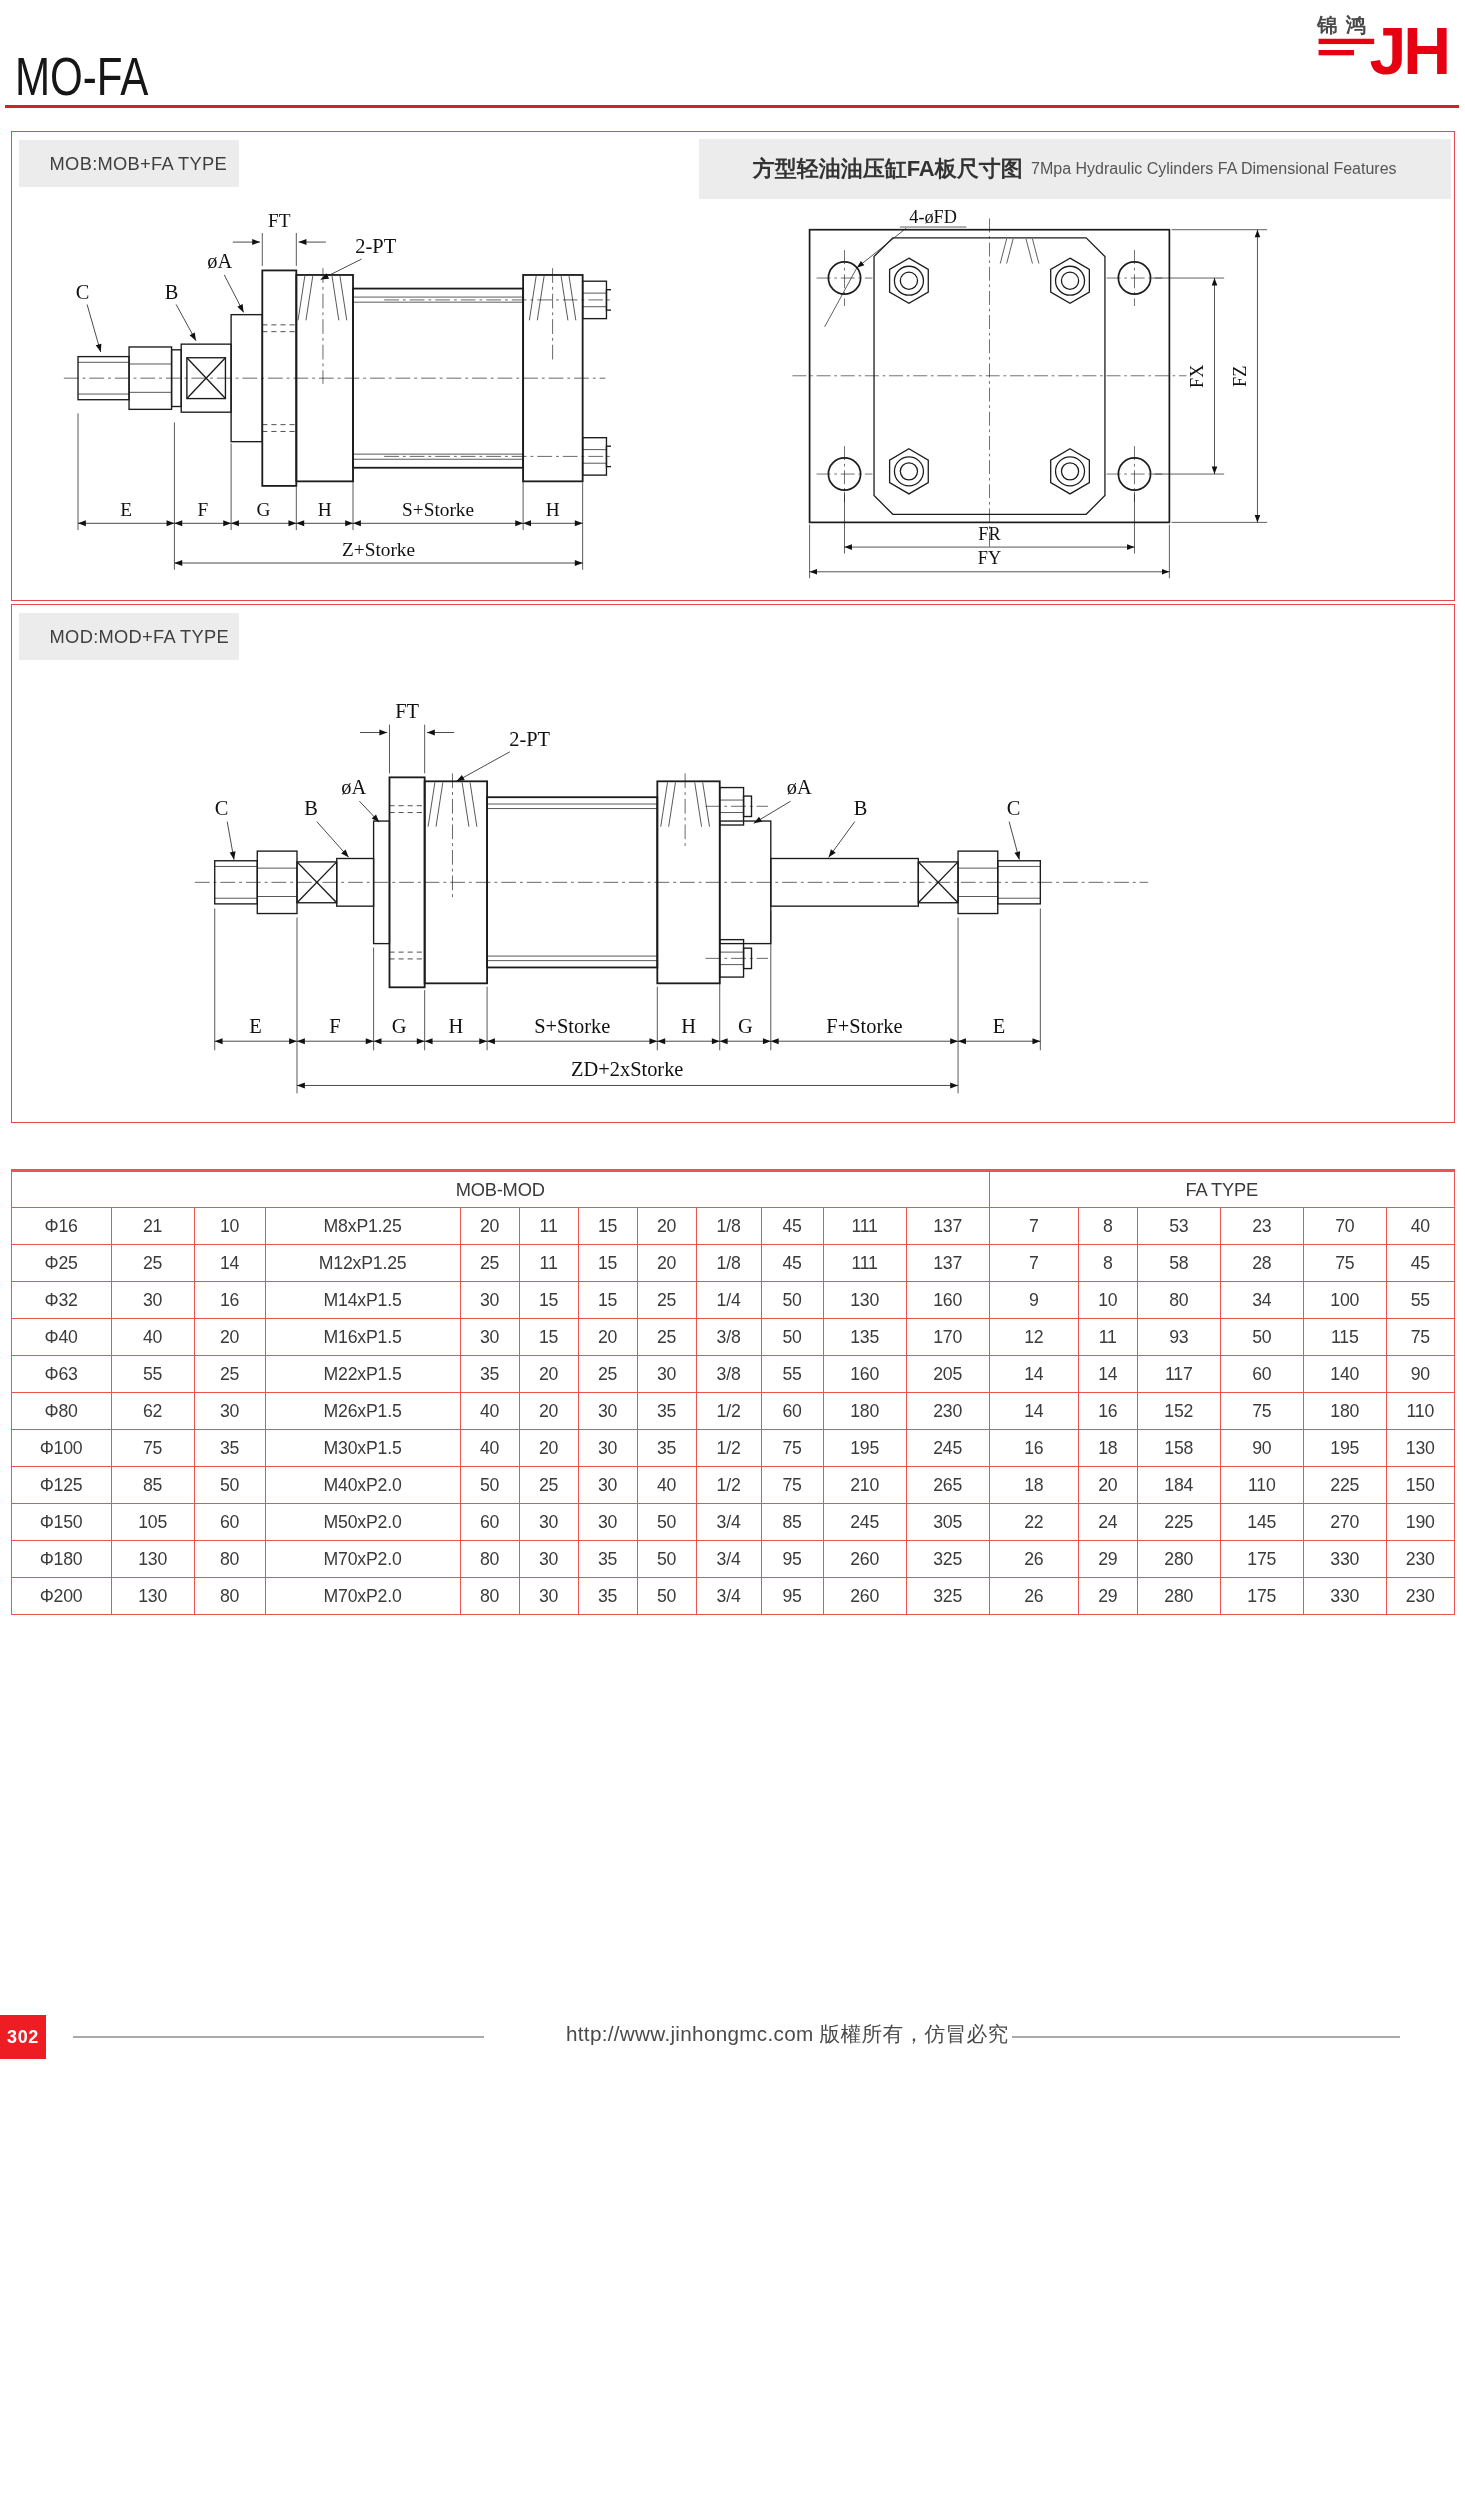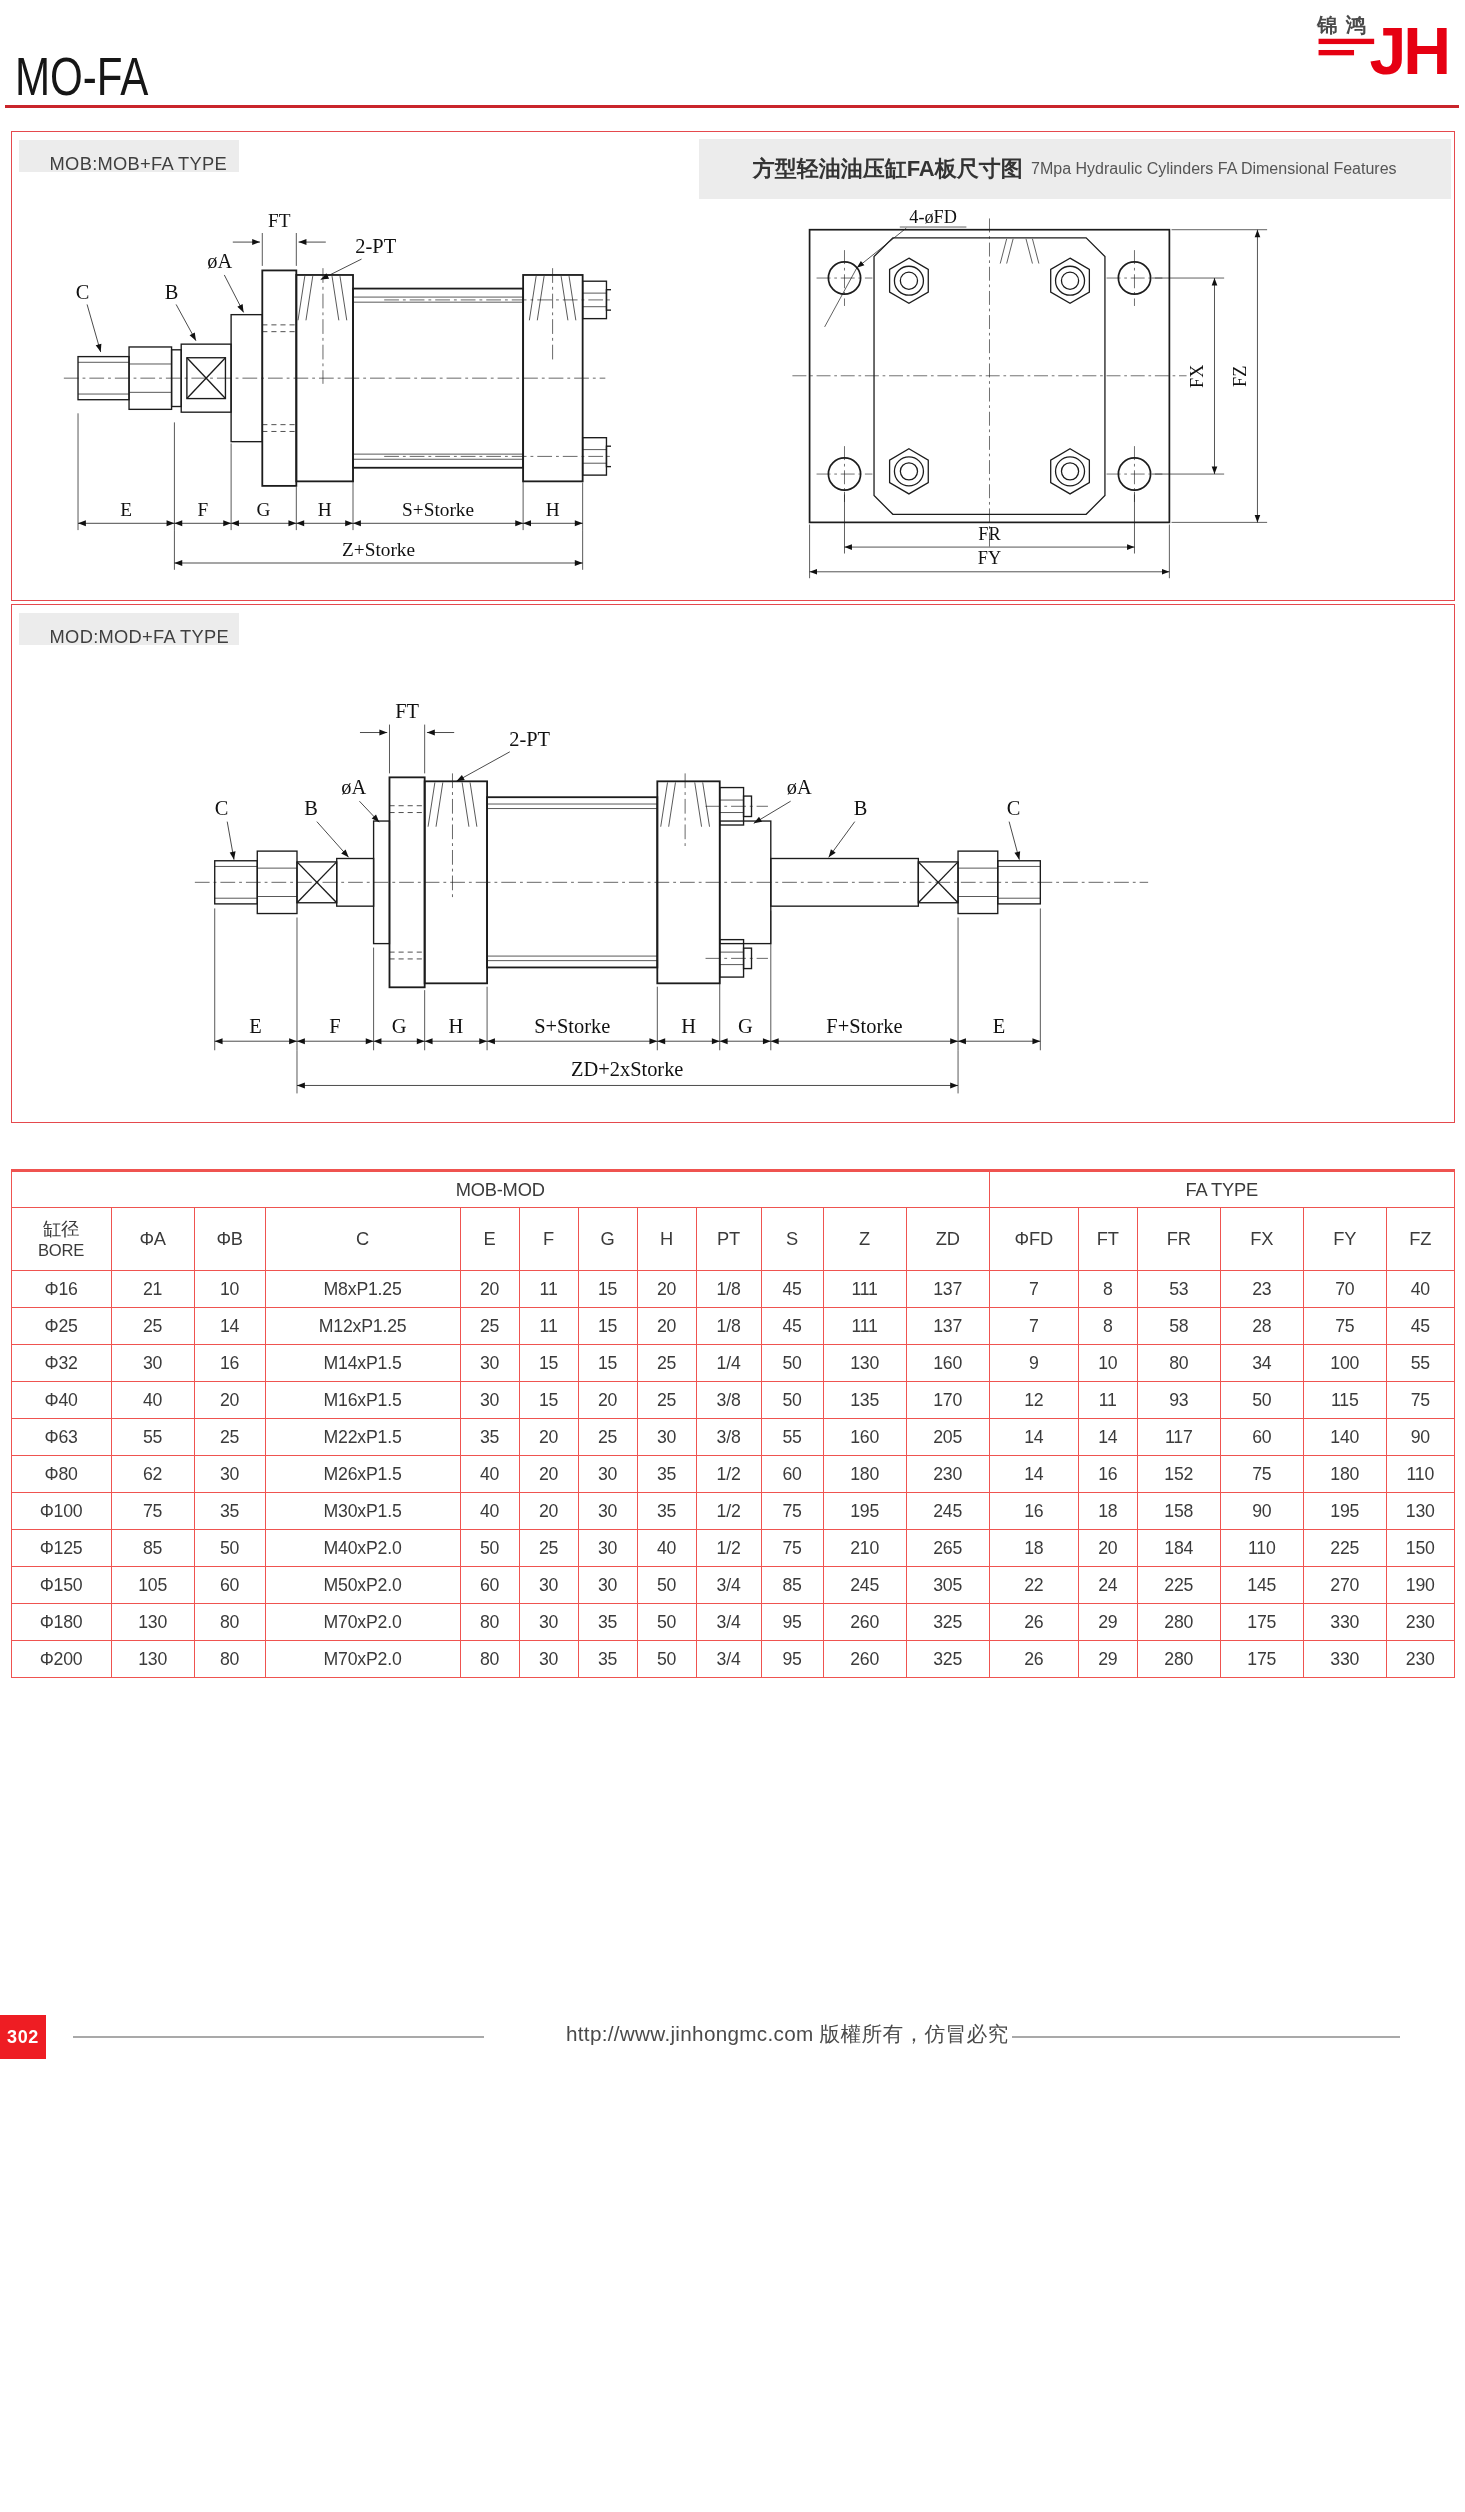--- a/index.html
+++ b/index.html
@@ -21,21 +21,21 @@
               letter-spacing:0px;transform:scaleX(.78);transform-origin:left center;white-space:nowrap}
   .title-rule{position:absolute;left:5.3px;top:105px;width:1454px;height:3px;background:var(--red-strong)}
   .logo{position:absolute;left:1315px;top:4.7px;width:142px;height:74px}
   .logo .cn{font-family:"Liberation Sans",sans-serif;font-size:34px;font-weight:700;fill:#4a4a4a;letter-spacing:14px}
   .logo .jh{font-family:"Liberation Sans",sans-serif;font-size:112px;font-weight:700;fill:var(--red-logo);letter-spacing:-5px}
 
   
   .panel{position:absolute;left:10.6px;width:1444px;border:1.8px solid var(--red-panel);background:#fff}
   #sec-mob{top:131px;height:470px}
   #sec-mod{top:604px;height:519px}
-  .tag{position:absolute;left:7px;top:7.7px;width:220px;height:32px;background:var(--tag-bg);
+  .tag{position:absolute;left:7px;top:7.7px;width:220px;height:47px;background:var(--tag-bg);
        color:#3f3f3f;font-size:18.3px;line-height:47px;padding-left:31px;letter-spacing:0.3px;white-space:nowrap}
   .caption{position:absolute;left:687px;top:7px;width:752px;height:60px;background:var(--tag-bg);
            display:flex;align-items:center;justify-content:center;gap:8.3px;white-space:nowrap}
   .cap-zh{font-size:22px;font-weight:600;color:#333}
   .cap-en{font-size:16px;font-weight:400;color:#555}
 
   
   svg.draw{position:absolute}
   #svg-mob{left:32.5px;top:59px;width:567px;height:397px}
   #svg-plate{left:760px;top:68px;width:537px;height:387px}
@@ -425,43 +425,20 @@
       <col style="width:83px">
       <col style="width:83px">
       <col style="width:83px">
       <col style="width:68px">
     </colgroup>
     <thead>
       <tr>
         <th class="grp" colspan="12">MOB-MOD</th>
         <th class="grp" colspan="6">FA TYPE</th>
       </tr>
-      <tr class="colh">
-        <th>
-          <div class="bzh">缸径</div>
-          <div class="ben">BORE</div>
-        </th>
-        <th>ΦA</th>
-        <th>ΦB</th>
-        <th>C</th>
-        <th>E</th>
-        <th>F</th>
-        <th>G</th>
-        <th>H</th>
-        <th>PT</th>
-        <th>S</th>
-        <th>Z</th>
-        <th>ZD</th>
-        <th>ΦFD</th>
-        <th>FT</th>
-        <th>FR</th>
-        <th>FX</th>
-        <th>FY</th>
-        <th>FZ</th>
-      </tr>
     </thead>
     <tbody>
       <tr>
         <td>Φ16</td>
         <td>21</td>
         <td>10</td>
         <td>M8xP1.25</td>
         <td>20</td>
         <td>11</td>
         <td>15</td>

